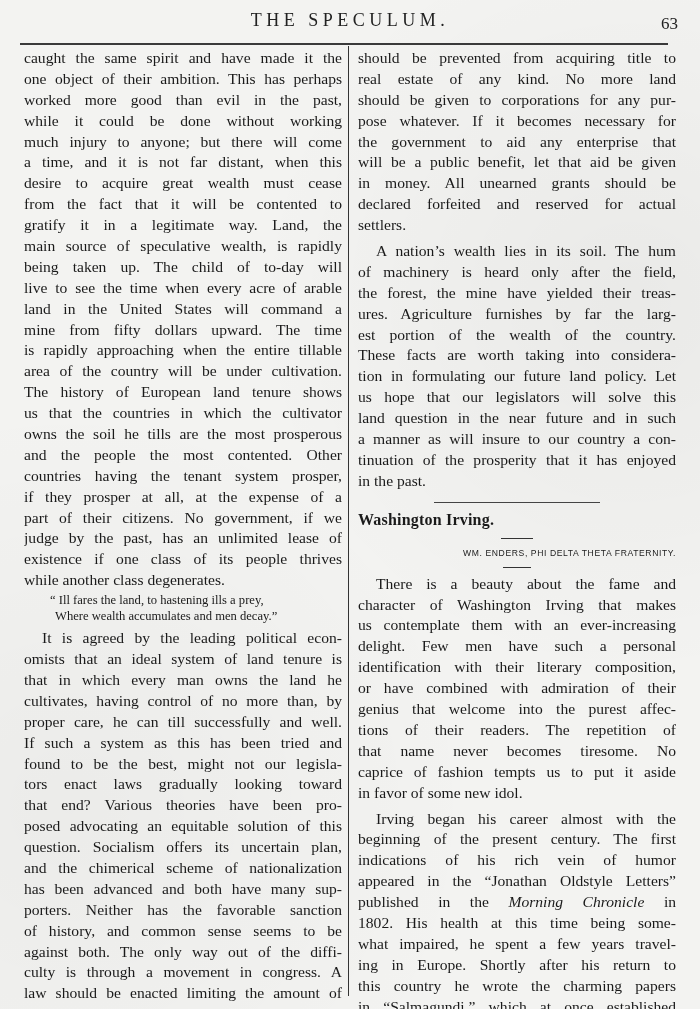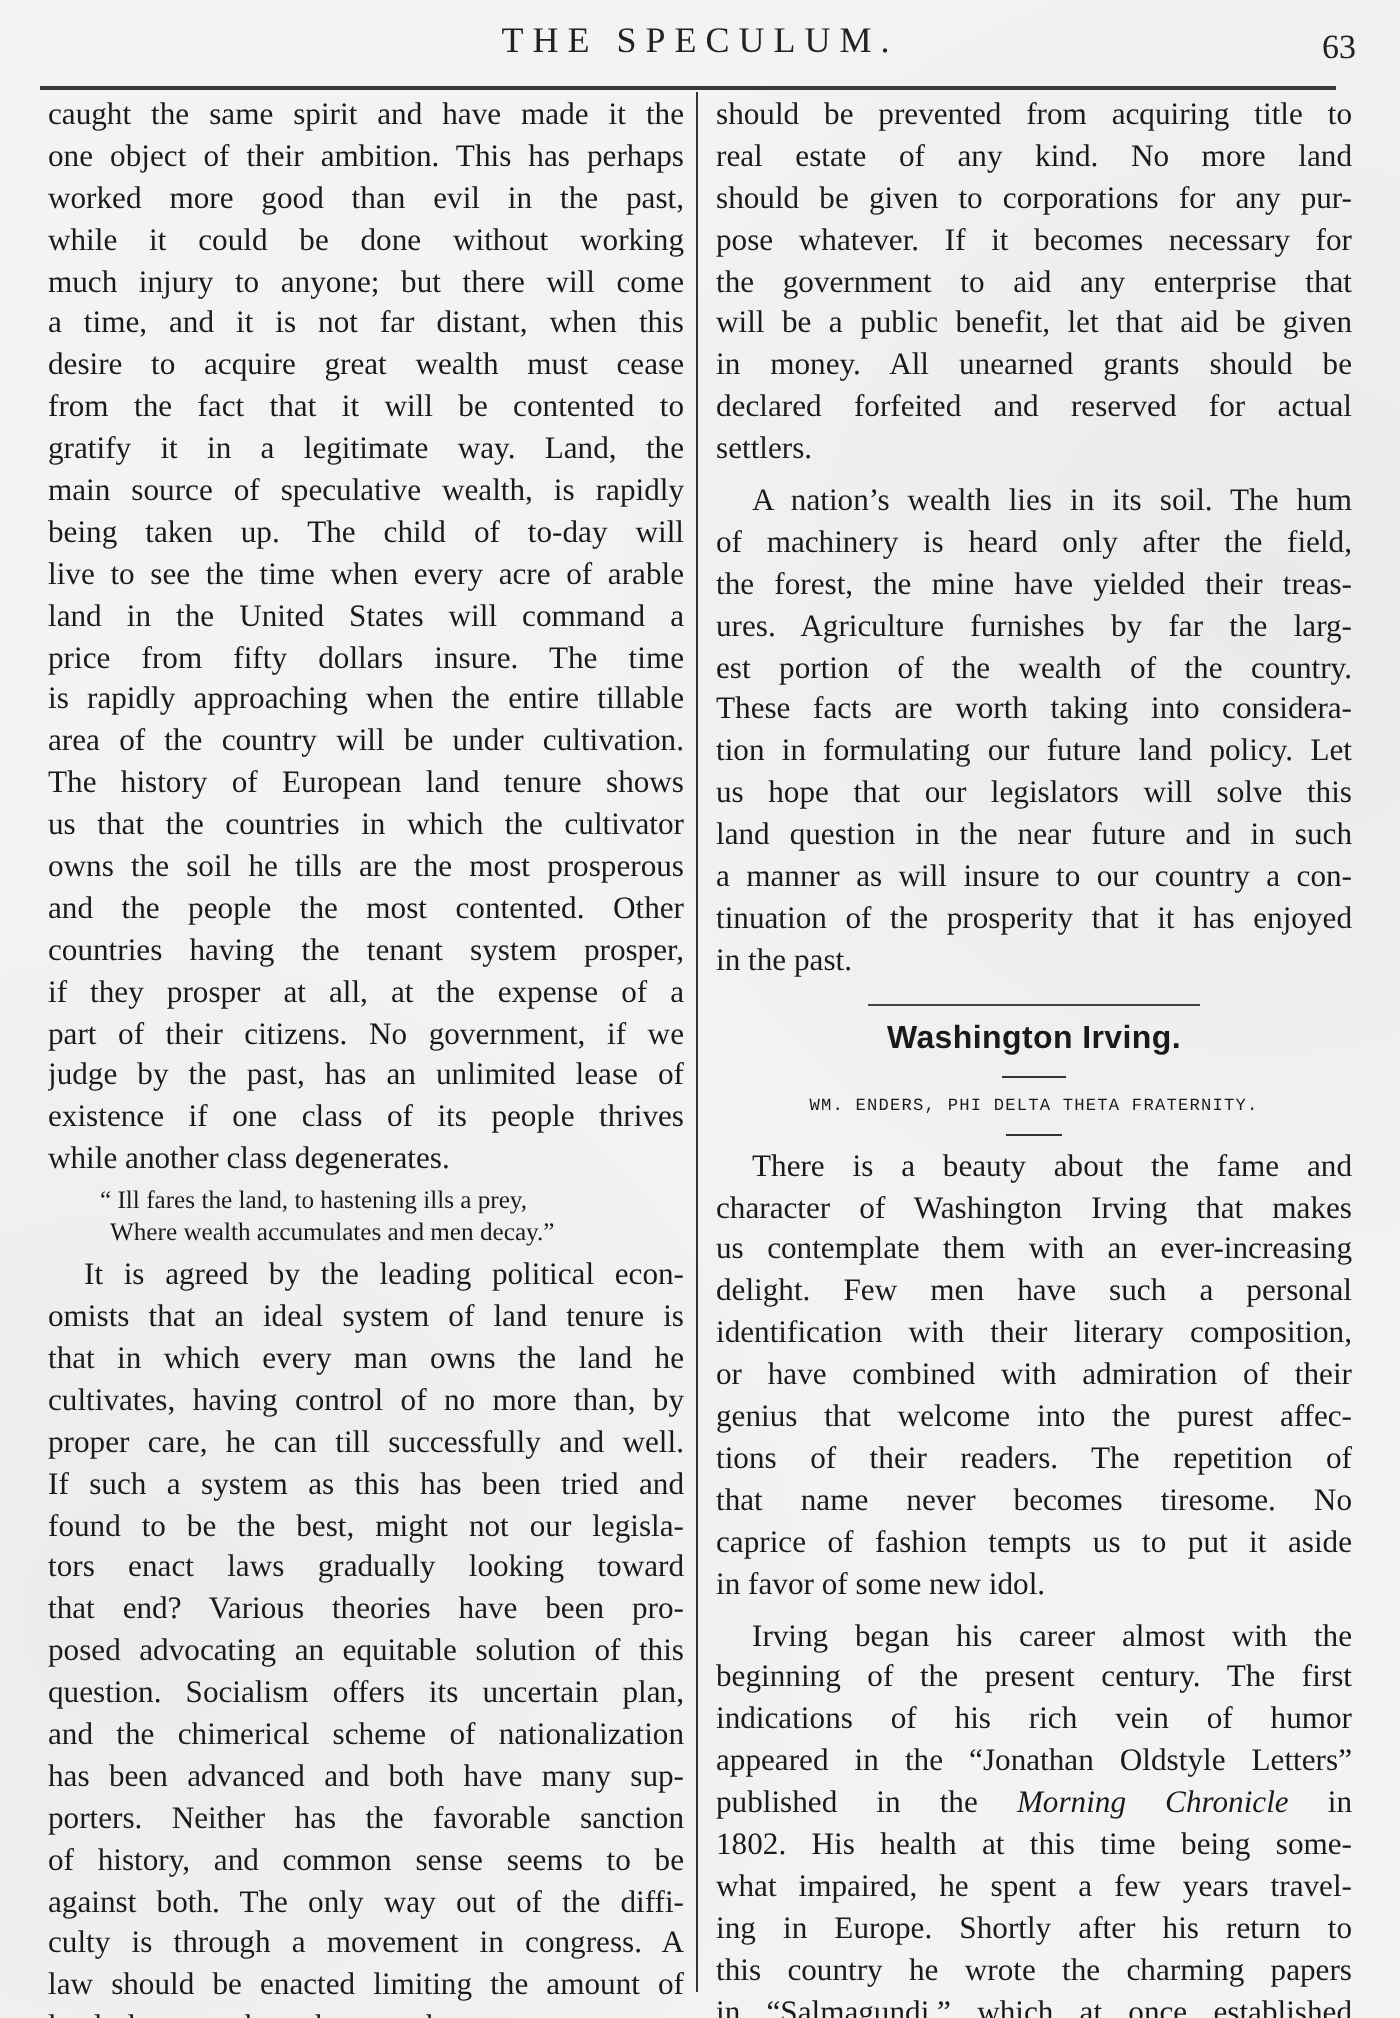--- a/index.html
+++ b/index.html
@@ -107,38 +107,37 @@
     .quote .qline.second {
       padding-left: 5px;
     }
     .article-rule-top {
       width: 166px;
       height: 1px;
       background: #444;
       margin: 10px auto 6px auto;
     }
     .article-title {
-      text-align: center;
-      font-family: Liberation Sans, sans-serif;
+      font-family: Liberation Serif, serif;
       font-weight: bold;
       font-size: 16px;
       line-height: 22px;
       letter-spacing: 0.2px;
     }
     .article-rule-short {
       width: 32px;
       height: 1px;
       background: #333;
       margin: 7px auto 8px auto;
     }
     .byline {
-      text-align: center;
+      text-align: right;
       font-size: 8.6px;
       letter-spacing: 0.6px;
-      font-family: Liberation Mono, monospace;
+      font-family: Liberation Sans, sans-serif;
       line-height: 12px;
     }
     .article-rule-short2 {
       width: 28px;
       height: 1px;
       background: #333;
       margin: 8px auto 6px auto;
     }
     .gap { height: 5px; }
     em { font-style: italic; }
@@ -164,21 +163,21 @@
         <span class="line">while it could be done without working</span>
         <span class="line">much injury to anyone; but there will come</span>
         <span class="line">a time, and it is not far distant, when this</span>
         <span class="line">desire to acquire great wealth must cease</span>
         <span class="line">from the fact that it will be contented to</span>
         <span class="line">gratify it in a legitimate way. Land, the</span>
         <span class="line">main source of speculative wealth, is rapidly</span>
         <span class="line">being taken up. The child of to-day will</span>
         <span class="line">live to see the time when every acre of arable</span>
         <span class="line">land in the United States will command a</span>
-        <span class="line">price from fifty dollars insure. The time</span>
+        <span class="line">mine from fifty dollars upward. The time</span>
         <span class="line">is rapidly approaching when the entire tillable</span>
         <span class="line">area of the country will be under cultivation.</span>
         <span class="line">The history of European land tenure shows</span>
         <span class="line">us that the countries in which the cultivator</span>
         <span class="line">owns the soil he tills are the most prosperous</span>
         <span class="line">and the people the most contented. Other</span>
         <span class="line">countries having the tenant system prosper,</span>
         <span class="line">if they prosper at all, at the expense of a</span>
         <span class="line">part of their citizens. No government, if we</span>
         <span class="line">judge by the past, has an unlimited lease of</span>

